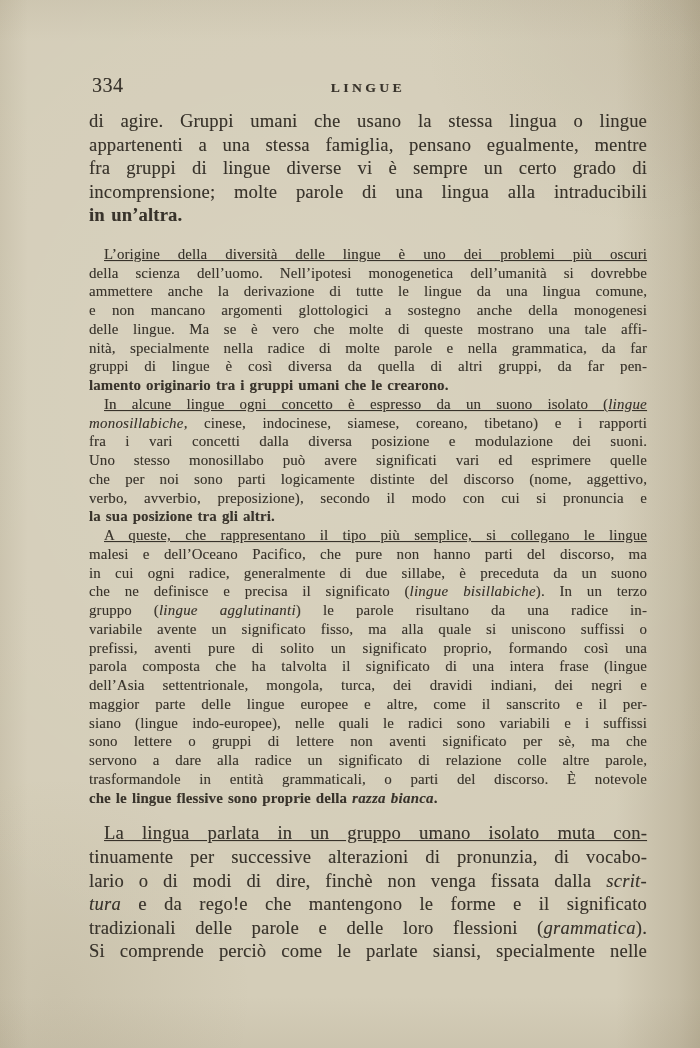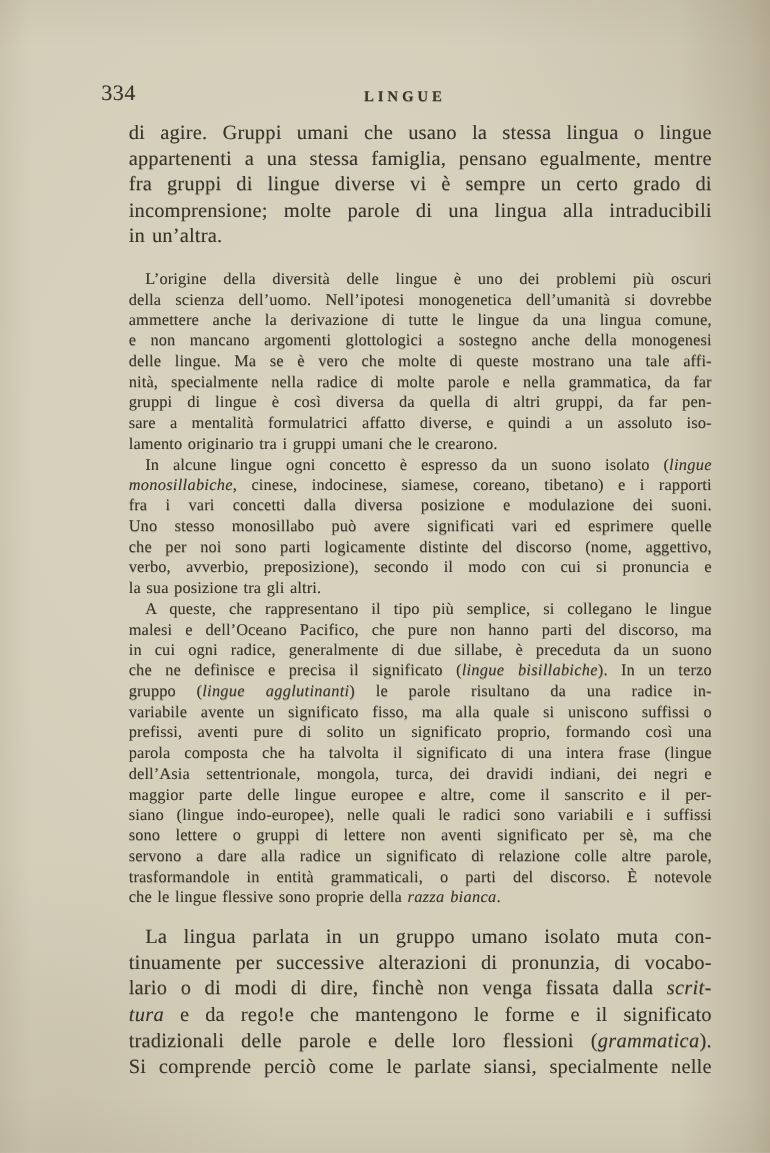--- a/index.html
+++ b/index.html
@@ -70,27 +70,27 @@
     word-spacing: 1.2px;
     letter-spacing: 0.15px;
   }
   .para + .para { margin-top: 17px; }
   .para-small + .para-small { margin-top: 0; }
   .para-large.para-last { margin-top: 15px; }
   .line {
     text-align: justify;
     text-align-last: justify;
     white-space: normal;
-    margin-left: 28px;
   }
   .line-last {
     text-align: left;
     text-align-last: left;
+    font-weight: bold;
   }
-  .line-indent { text-indent: 15px; }
+  .line-indent { text-indent: 15px; text-decoration: underline; }
   i { font-style: italic; letter-spacing: 0.3px; }
 </style>
 </head>
 <body>
 
 <div class="page">
   <div class="header">
     <span class="page-number">334</span>
     <span class="running-title">LINGUE</span>
   </div>
@@ -103,21 +103,20 @@
         <div class="line line-last">in un’altra.</div>
       </div>
       <div class="para para-small">
         <div class="line line-indent">L’origine della diversità delle lingue è uno dei problemi più oscuri</div>
         <div class="line">della scienza dell’uomo. Nell’ipotesi monogenetica dell’umanità si dovrebbe</div>
         <div class="line">ammettere anche la derivazione di tutte le lingue da una lingua comune,</div>
         <div class="line">e non mancano argomenti glottologici a sostegno anche della monogenesi</div>
         <div class="line">delle lingue. Ma se è vero che molte di queste mostrano una tale affi-</div>
         <div class="line">nità, specialmente nella radice di molte parole e nella grammatica, da far</div>
         <div class="line">gruppi di lingue è così diversa da quella di altri gruppi, da far pen-</div>
-        <div class="line">sare a mentalità formulatrici affatto diverse, e quindi a un assoluto iso-</div>
         <div class="line line-last">lamento originario tra i gruppi umani che le crearono.</div>
       </div>
       <div class="para para-small">
         <div class="line line-indent">In alcune lingue ogni concetto è espresso da un suono isolato (<i>lingue</i></div>
         <div class="line"><i>monosillabiche</i>, cinese, indocinese, siamese, coreano, tibetano) e i rapporti</div>
         <div class="line">fra i vari concetti dalla diversa posizione e modulazione dei suoni.</div>
         <div class="line">Uno stesso monosillabo può avere significati vari ed esprimere quelle</div>
         <div class="line">che per noi sono parti logicamente distinte del discorso (nome, aggettivo,</div>
         <div class="line">verbo, avverbio, preposizione), secondo il modo con cui si pronuncia e</div>
         <div class="line line-last">la sua posizione tra gli altri.</div>

